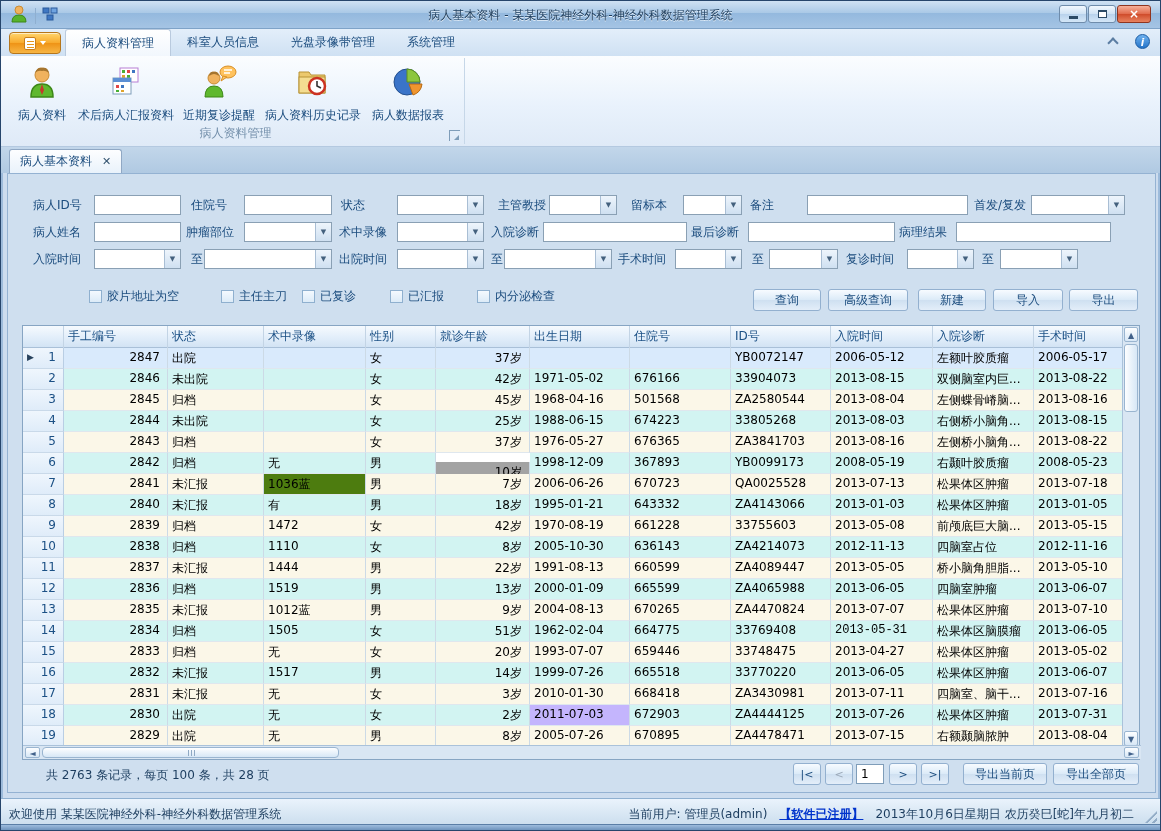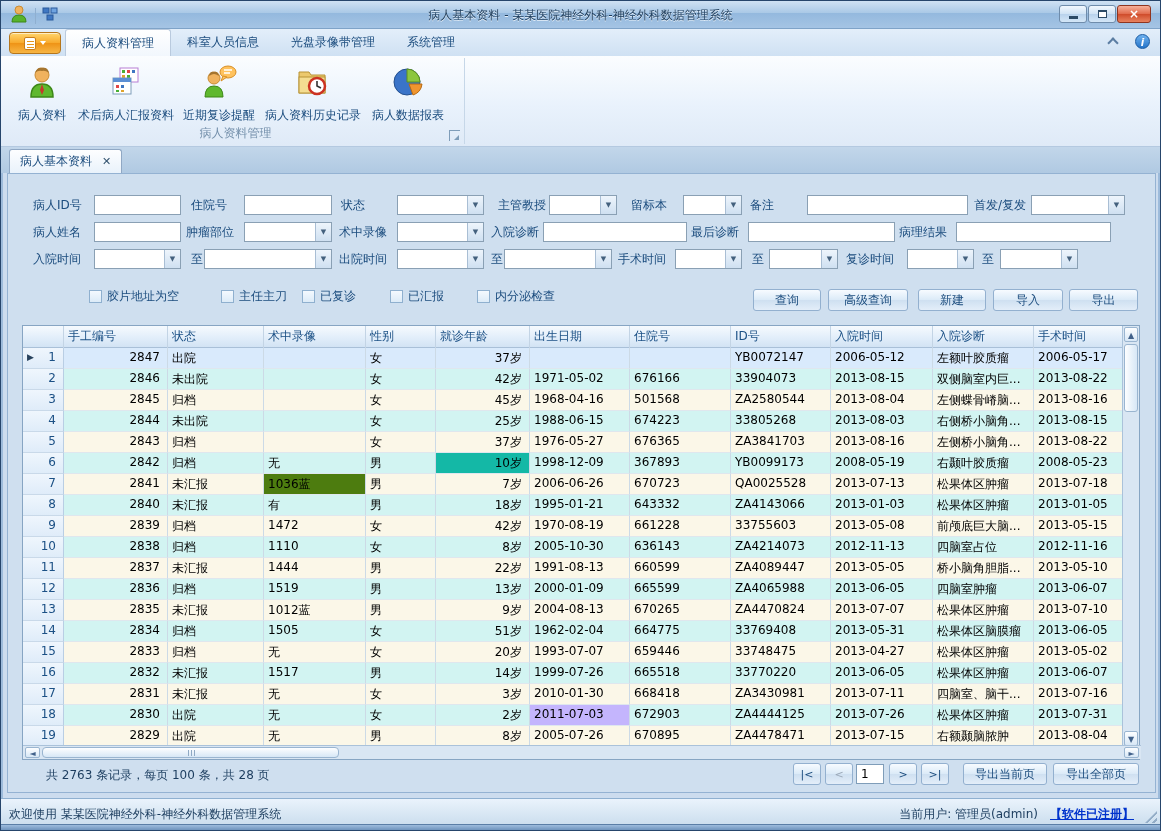--- a/index.html
+++ b/index.html
@@ -328,21 +328,21 @@
             <div class="dcell" style="width: 102px; background: rgb(251, 247, 232);">2013-08-16</div>
             <div class="dcell" style="width: 101px; background: rgb(251, 247, 232);">左侧桥小脑角...</div>
             <div class="dcell" style="width: 90px; background: rgb(251, 247, 232);">2013-08-22</div>
           </div>
           <div class="grow">
             <div class="rh" style="width: 41px;">6</div>
             <div class="dcell r" style="width: 104px; background: rgb(210, 244, 242);">2842</div>
             <div class="dcell" style="width: 96px; background: rgb(210, 244, 242);">归档</div>
             <div class="dcell" style="width: 102px; background: rgb(210, 244, 242);">无</div>
             <div class="dcell" style="width: 70px; background: rgb(210, 244, 242);">男</div>
-            <div class="dcell r" style="width: 94px; background: #14b8a6;">10岁</div>
+            <div class="dcell r" style="width: 94px; background: #a3a3a3; margin-top: 9px;">10岁</div>
             <div class="dcell" style="width: 100px; background: rgb(210, 244, 242);">1998-12-09</div>
             <div class="dcell" style="width: 101px; background: rgb(210, 244, 242);">367893</div>
             <div class="dcell" style="width: 100px; background: rgb(210, 244, 242);">YB0099173</div>
             <div class="dcell" style="width: 102px; background: rgb(210, 244, 242);">2008-05-19</div>
             <div class="dcell" style="width: 101px; background: rgb(210, 244, 242);">右颞叶胶质瘤</div>
             <div class="dcell" style="width: 90px; background: rgb(210, 244, 242);">2008-05-23</div>
           </div>
           <div class="grow">
             <div class="rh" style="width: 41px;">7</div>
             <div class="dcell r" style="width: 104px; background: rgb(251, 247, 232);">2841</div>
@@ -444,21 +444,21 @@
           <div class="grow">
             <div class="rh" style="width: 41px;">14</div>
             <div class="dcell r" style="width: 104px; background: rgb(210, 244, 242);">2834</div>
             <div class="dcell" style="width: 96px; background: rgb(210, 244, 242);">归档</div>
             <div class="dcell" style="width: 102px; background: rgb(210, 244, 242);">1505</div>
             <div class="dcell" style="width: 70px; background: rgb(210, 244, 242);">女</div>
             <div class="dcell r" style="width: 94px; background: rgb(210, 244, 242);">51岁</div>
             <div class="dcell" style="width: 100px; background: rgb(210, 244, 242);">1962-02-04</div>
             <div class="dcell" style="width: 101px; background: rgb(210, 244, 242);">664775</div>
             <div class="dcell" style="width: 100px; background: rgb(210, 244, 242);">33769408</div>
-            <div class="dcell" style="width: 102px; background: rgb(210, 244, 242);">2013-05-31</div>
+            <div class="dcell" style="width: 102px; background: rgb(210, 244, 242); font-family: Liberation Mono, monospace;">2013-05-31</div>
             <div class="dcell" style="width: 101px; background: rgb(210, 244, 242);">松果体区脑膜瘤</div>
             <div class="dcell" style="width: 90px; background: rgb(210, 244, 242);">2013-06-05</div>
           </div>
           <div class="grow">
             <div class="rh" style="width: 41px;">15</div>
             <div class="dcell r" style="width: 104px; background: rgb(251, 247, 232);">2833</div>
             <div class="dcell" style="width: 96px; background: rgb(251, 247, 232);">归档</div>
             <div class="dcell" style="width: 102px; background: rgb(251, 247, 232);">无</div>
             <div class="dcell" style="width: 70px; background: rgb(251, 247, 232);">女</div>
             <div class="dcell r" style="width: 94px; background: rgb(251, 247, 232);">20岁</div>
@@ -669,18 +669,19 @@
       <div class="btn" style="left: 917px; top: 288px; width: 68px;">新建</div>
       <div class="btn" style="left: 992px; top: 288px; width: 70px;">导入</div>
       <div class="btn" style="left: 1068px; top: 288px; width: 69px;">导出</div>
     </div>
 
   <div class="statusbar">
     <span class="lefttxt">欢迎使用 某某医院神经外科-神经外科数据管理系统</span>
     <span class="righttxt">
       <span>当前用户: 管理员(admin)</span>
       <span class="lic">【软件已注册】</span>
+      <span>2013年10月6日星期日 农历癸巳[蛇]年九月初二</span>
     </span>
     <span class="grip"></span>
   </div>
   <div class="botedge"></div>
 
 </div>
 
 </body></html>

